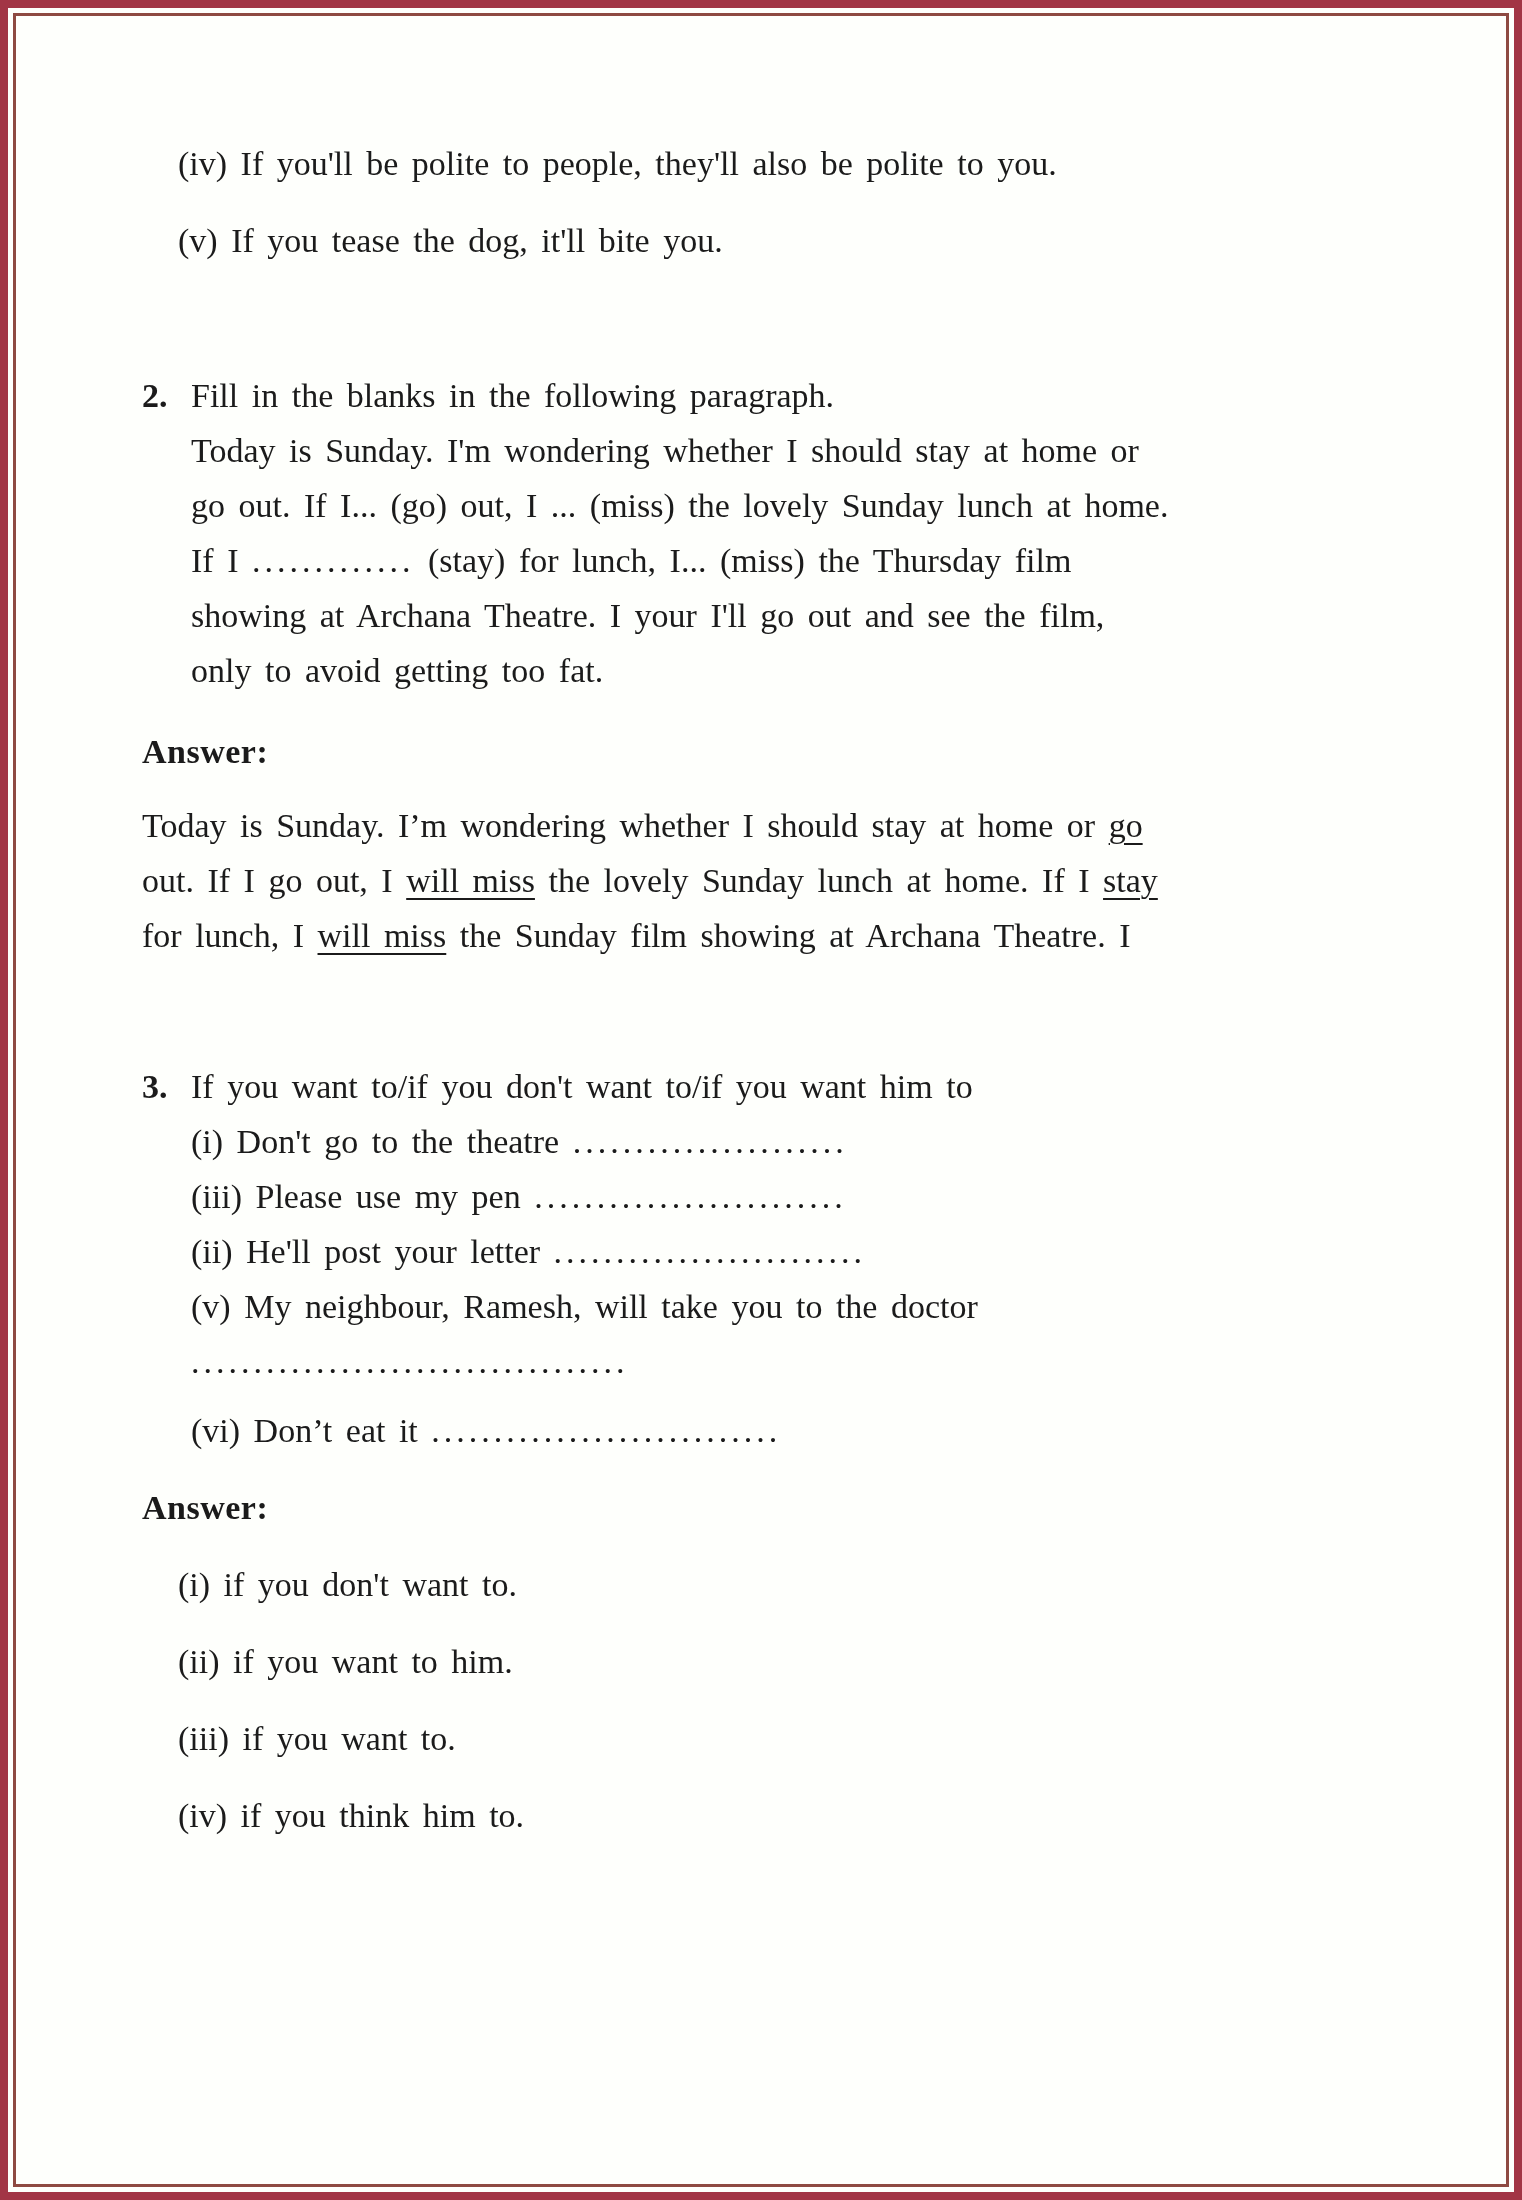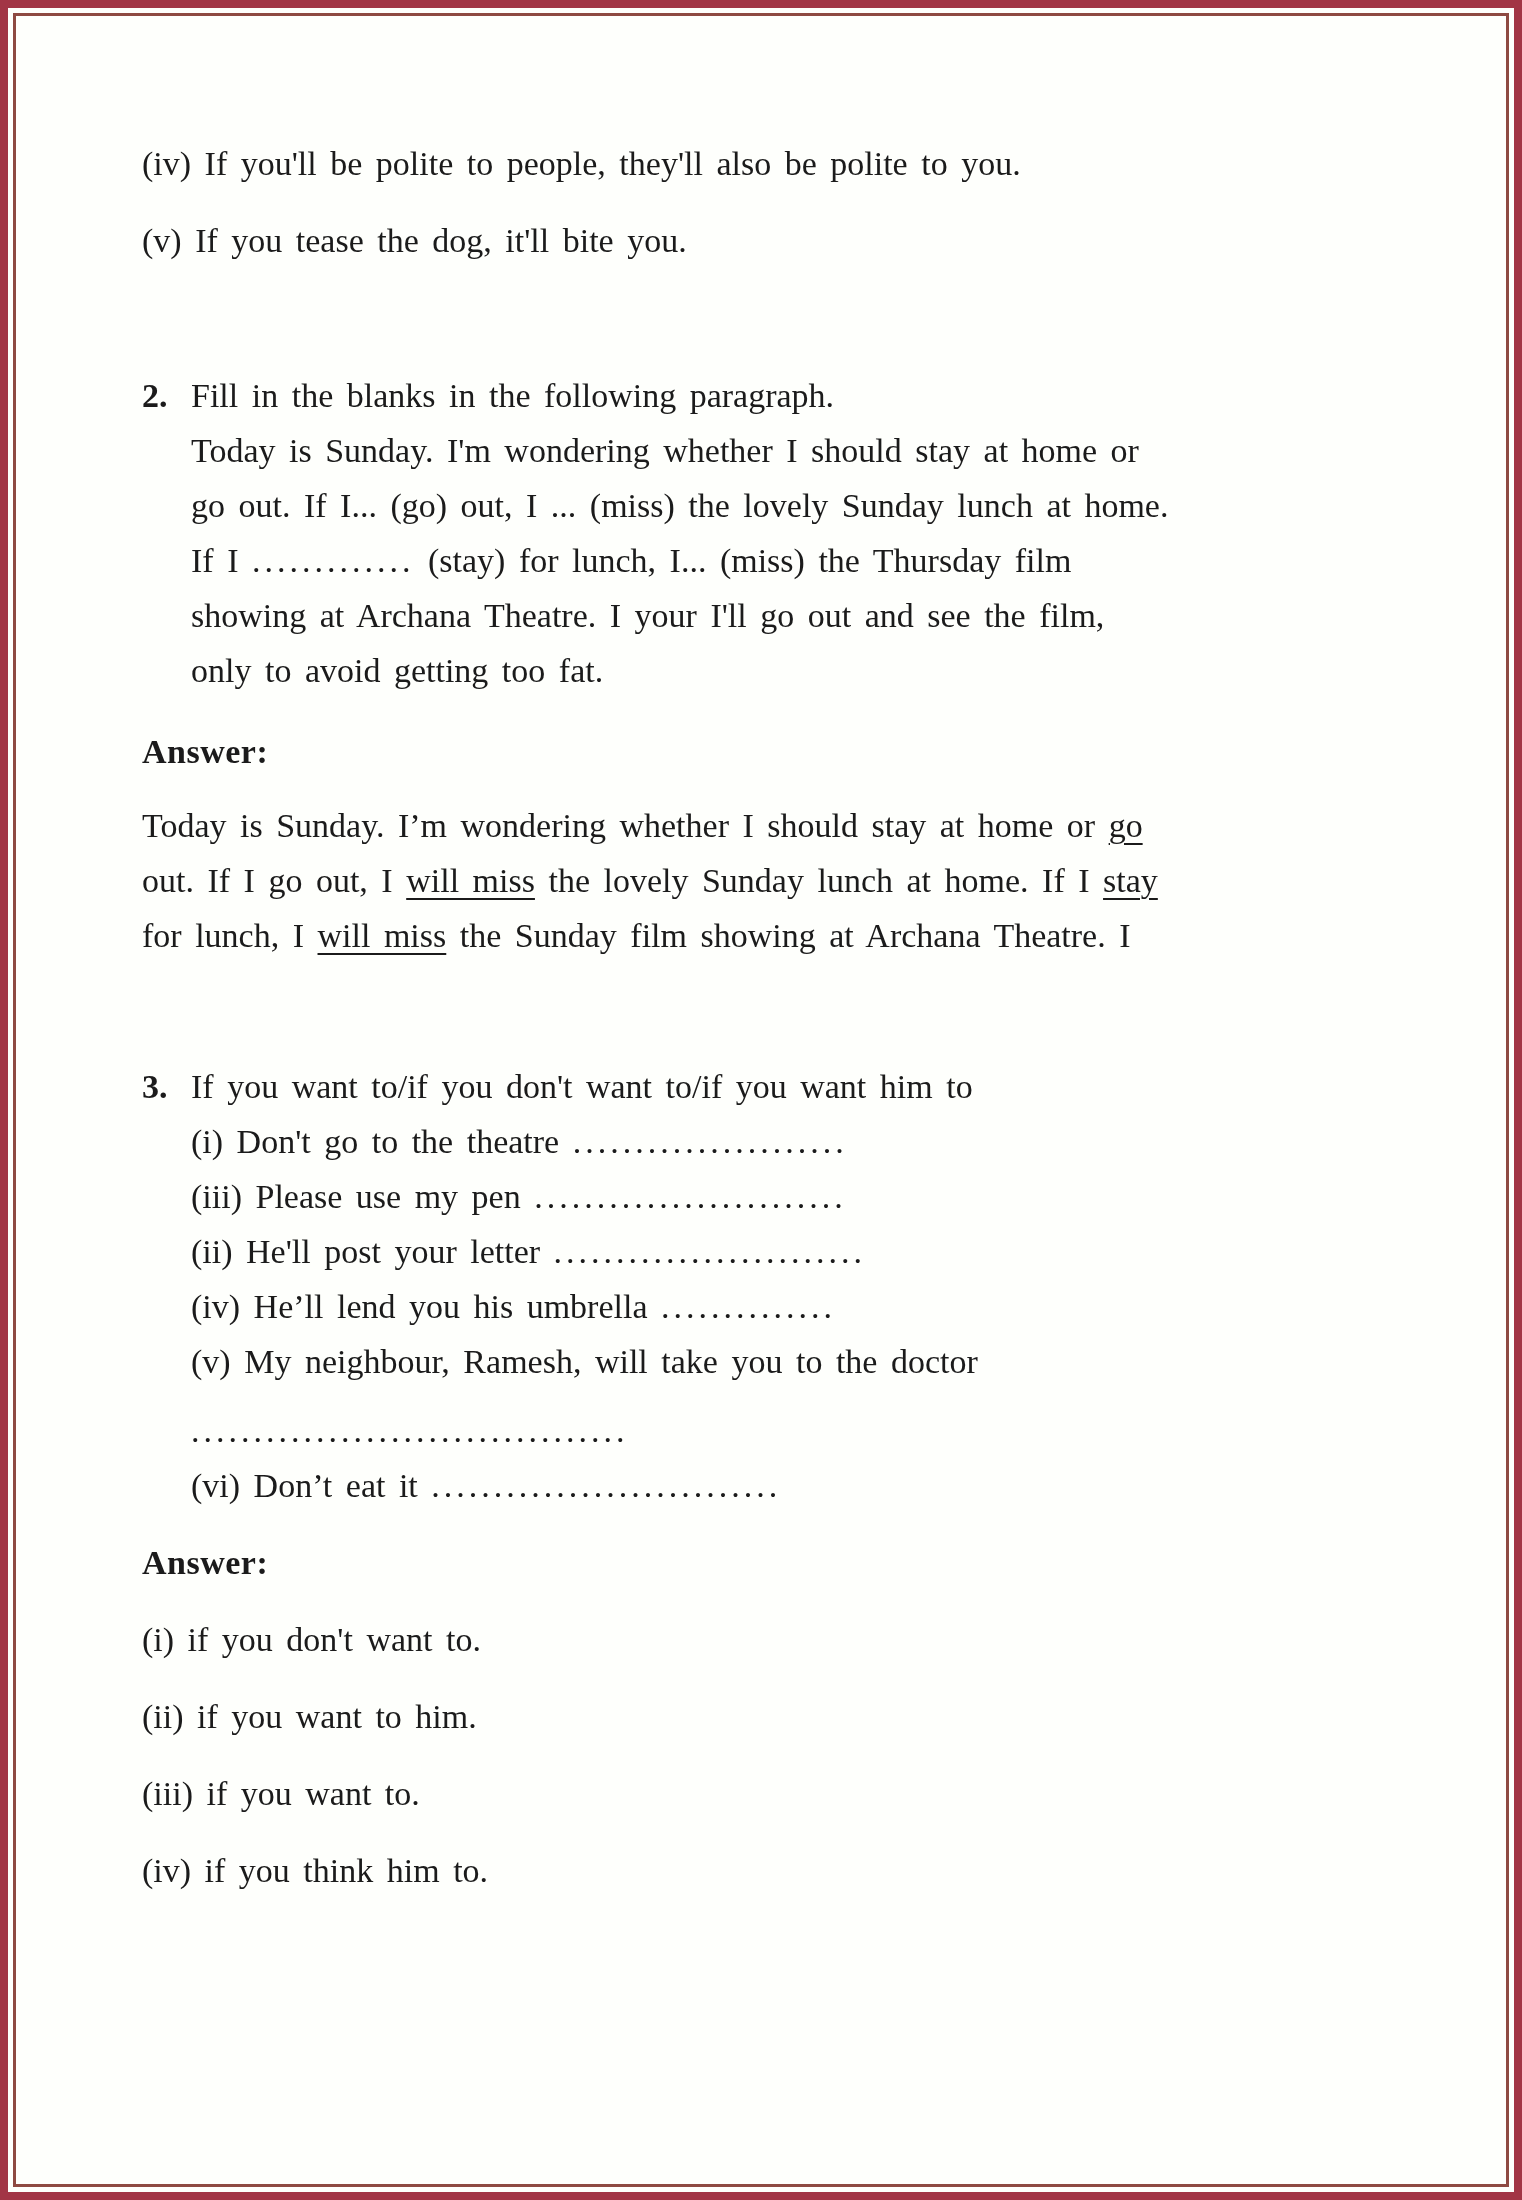--- a/index.html
+++ b/index.html
@@ -27,21 +27,21 @@
   .content {
     position: absolute;
     left: 134px;
     top: 128px;
     width: 1292px;
     font-size: 34px;
     line-height: 55px;
     word-spacing: 5px;
   }
   .line { min-height: 55px; }
-  .spaced-list .line { margin-bottom: 22px; }
+  .spaced-list .line { margin-bottom: 22px; margin-left: 36px; }
   .question {
     position: relative;
     padding-left: 49px;
   }
   .q-number {
     position: absolute;
     left: 0;
     top: 0;
     font-weight: 700;
   }
@@ -101,21 +101,20 @@
         <div class="line"><span>for lunch, I </span><span class="u">will miss</span><span> the Sunday film showing at Archana Theatre. I</span></div>
       </div>
 
     <div class="question q3-block">
       <span class="q-number">3.</span>
       <div class="line">If you want to/if you don't want to/if you want him to</div>
       <div class="q3-items">
           <div class="line"><span>(i) Don't go to the theatre </span><span class="dots">......................</span></div>
           <div class="line"><span>(iii) Please use my pen </span><span class="dots">.........................</span></div>
           <div class="line"><span>(ii) He'll post your letter </span><span class="dots">.........................</span></div>
-          <div class="line"><span>(iv) He’ll lend you his umbrella </span><span class="dots">..............</span></div>
           <div class="line"><span>(v) My neighbour, Ramesh, will take you to the doctor</span></div>
           <div class="line"><span class="dots">...................................</span></div>
           <div class="line"><span>(vi) Don’t eat it </span><span class="dots">............................</span></div>
         </div>
     </div>
 
     <div class="answer-label q3-answer-label">Answer:</div>
 
     <div class="spaced-list q3-answers">
         <div class="line"><span>(i) if you don't want to.</span></div>

